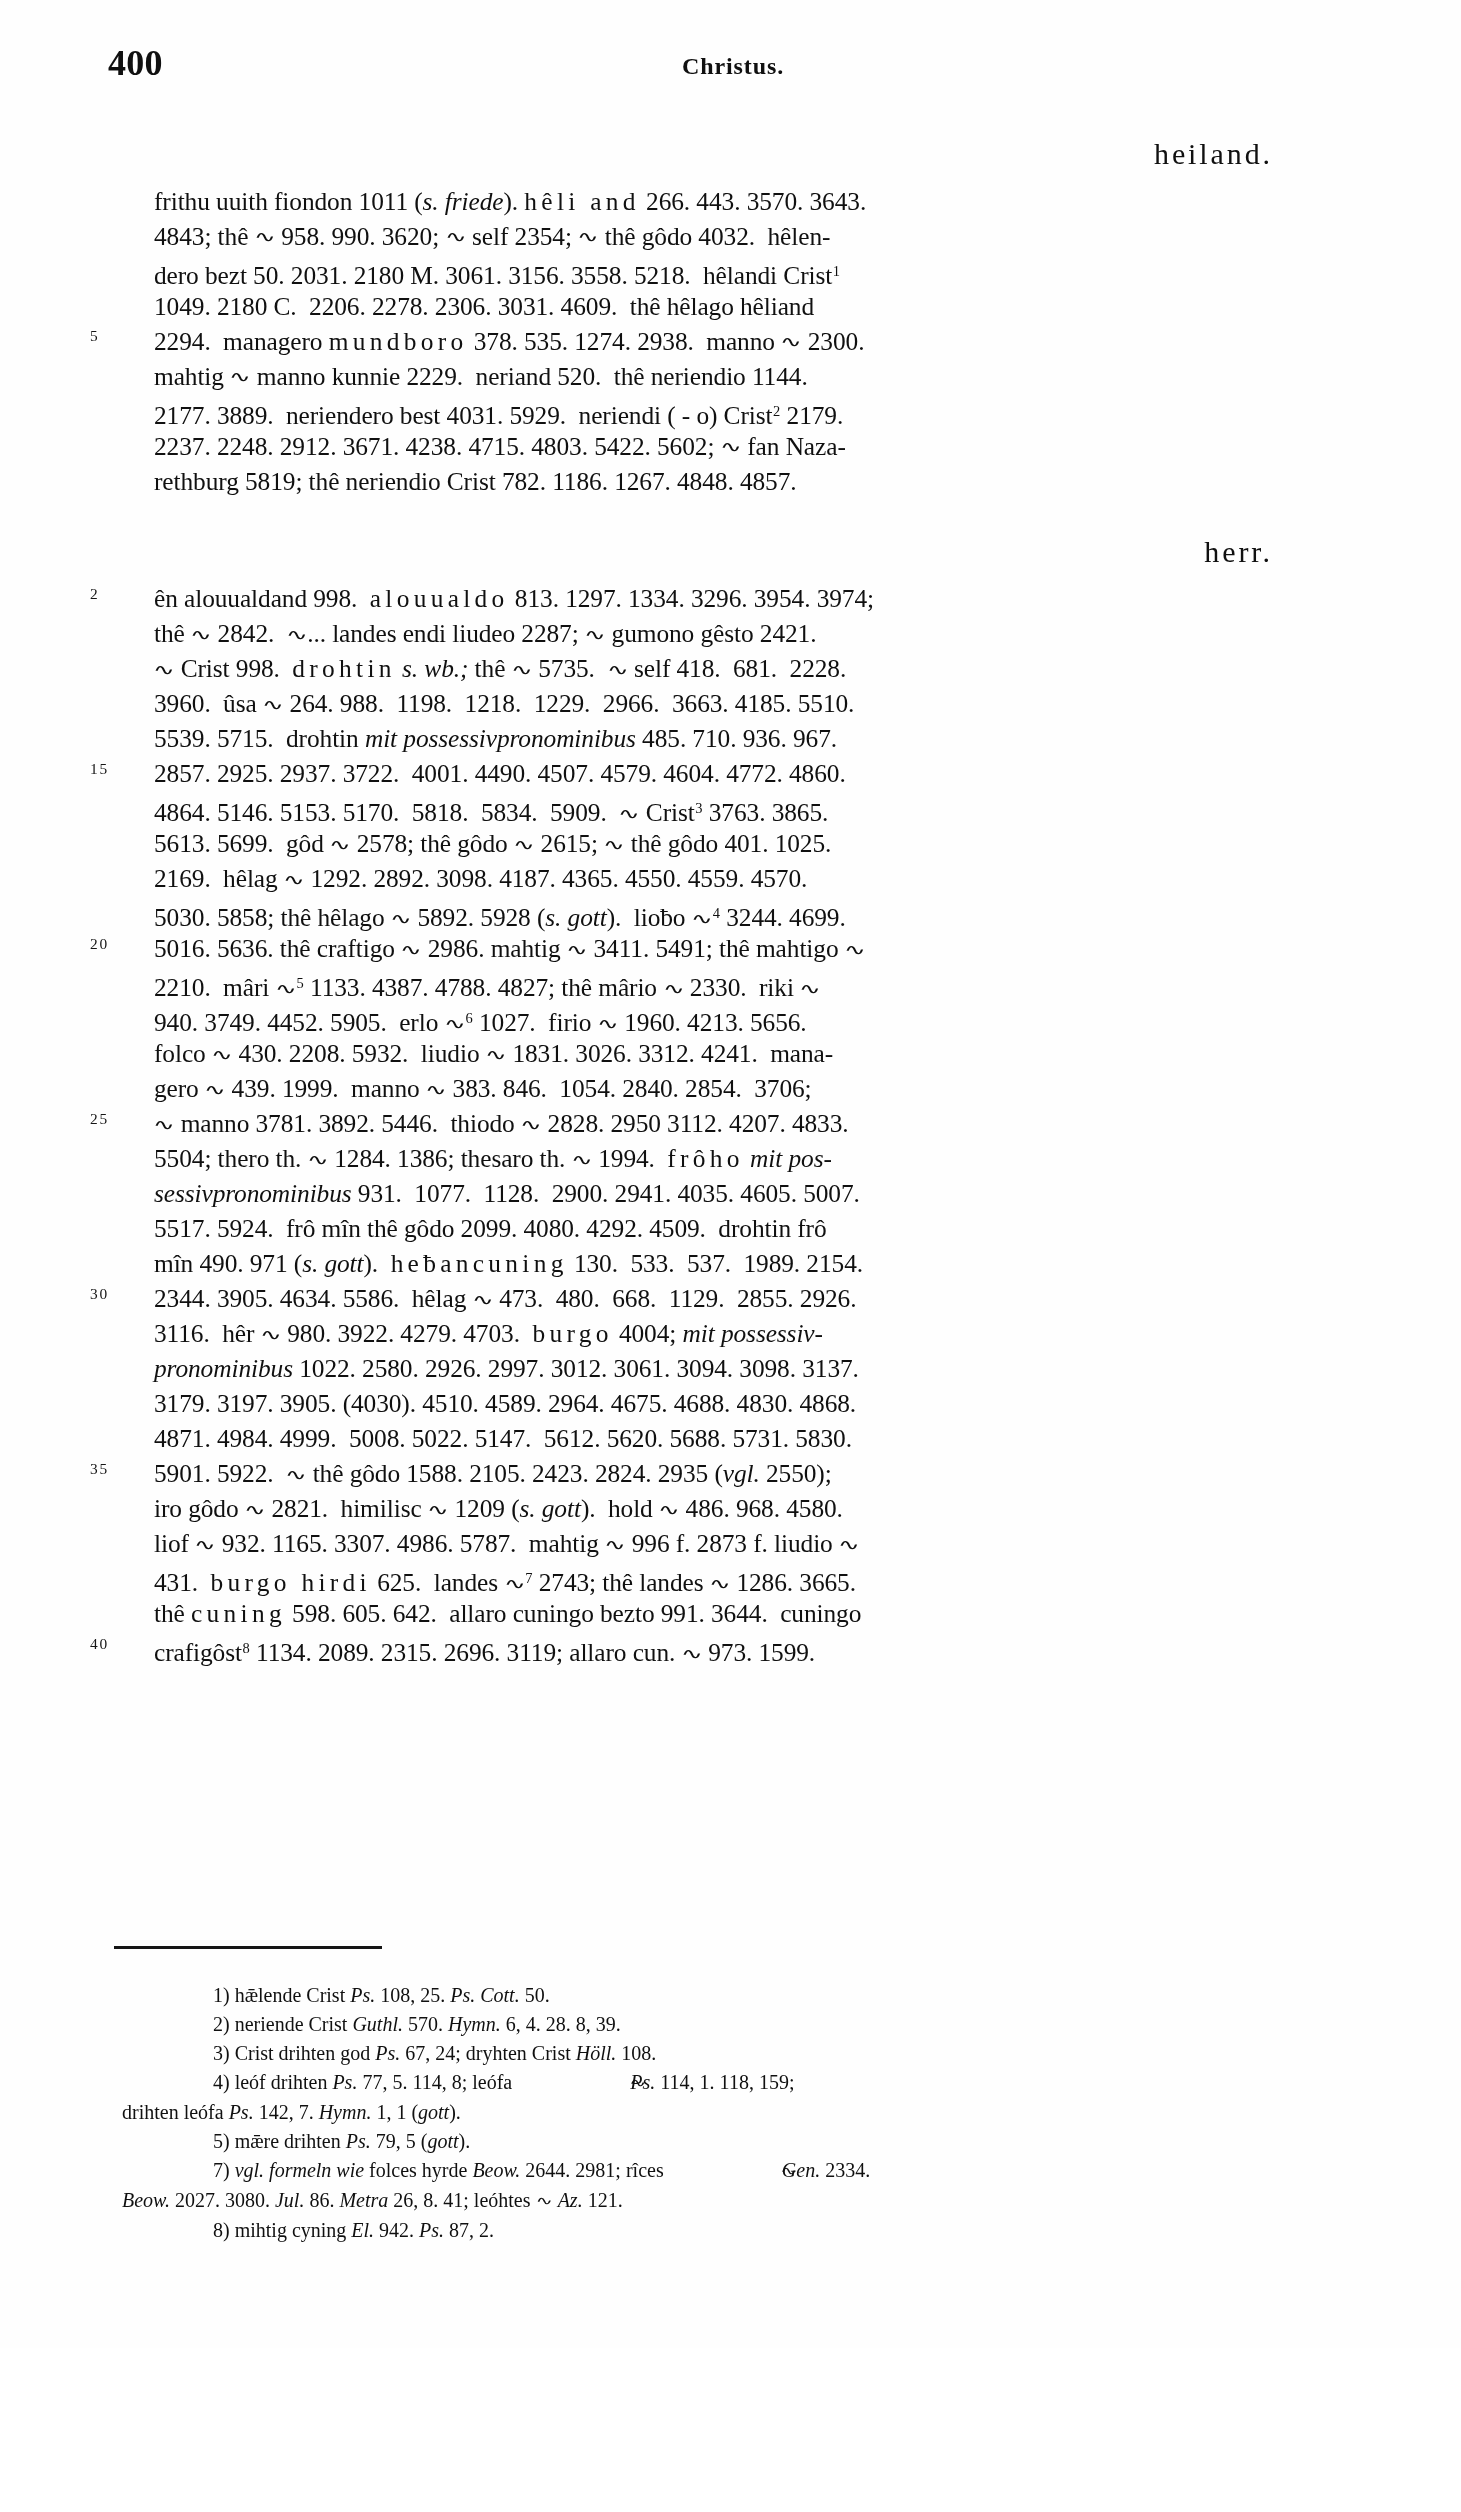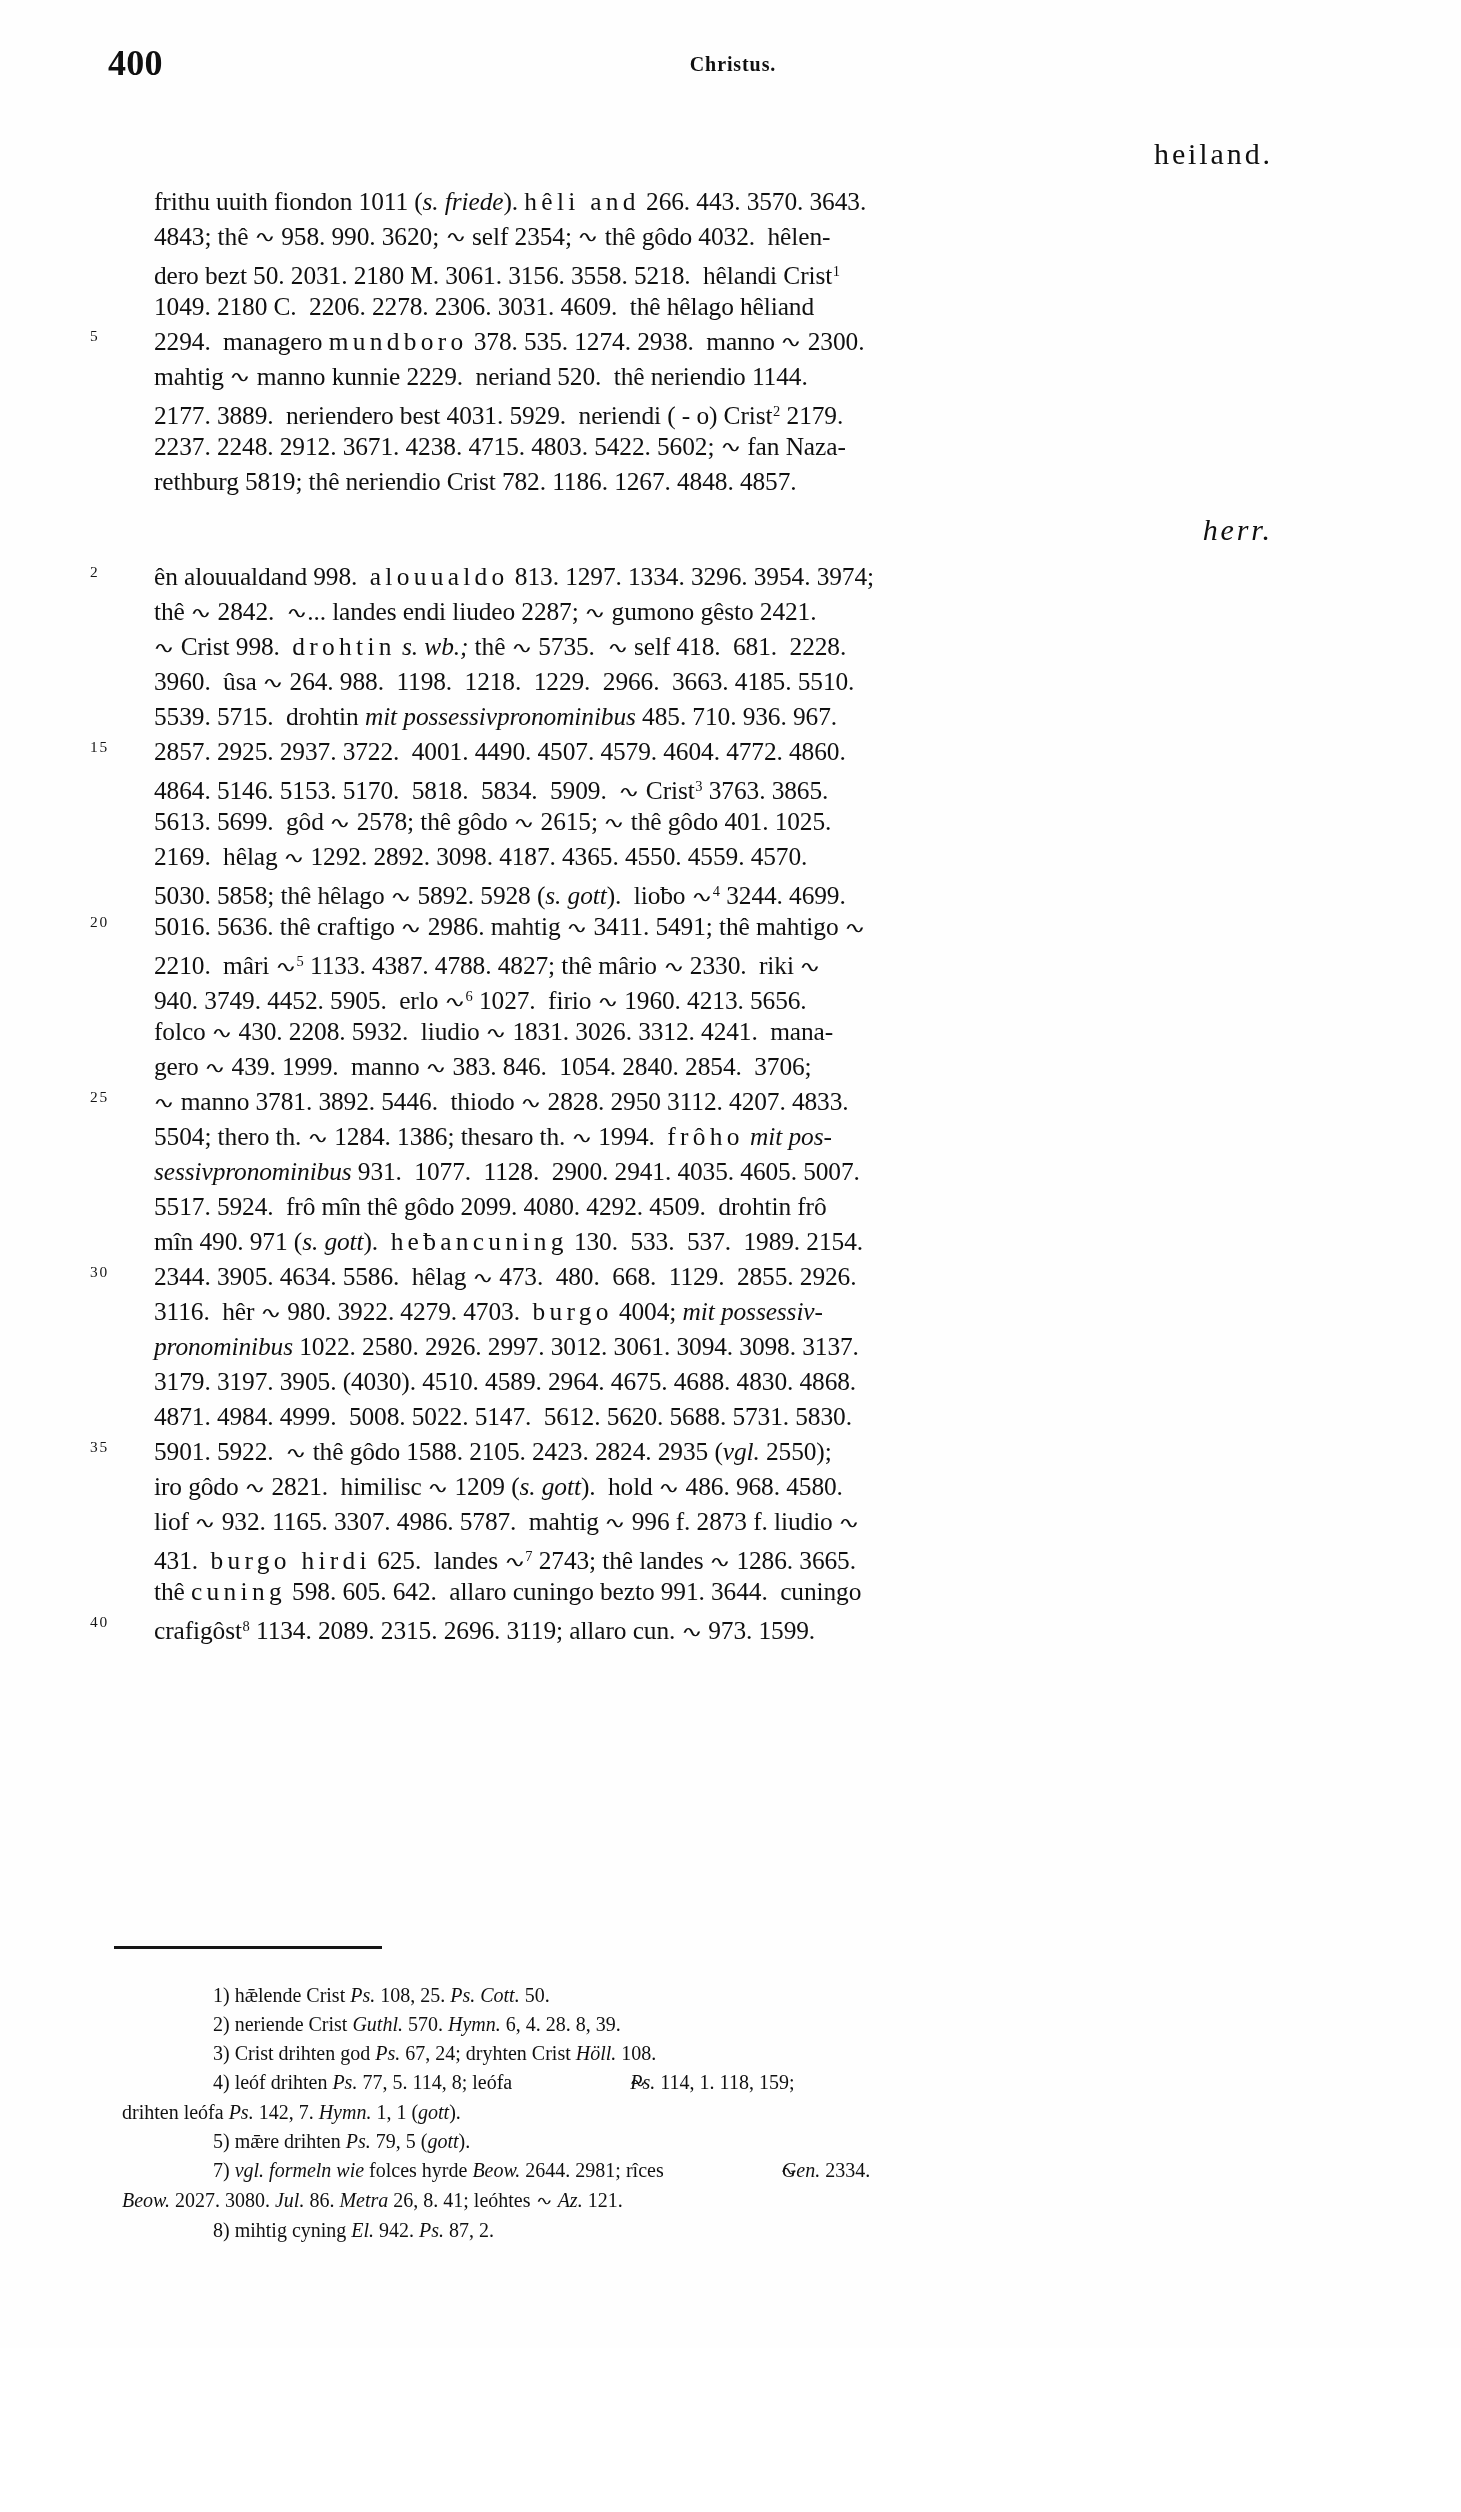--- a/index.html
+++ b/index.html
@@ -41,21 +41,21 @@
     font-weight: bold;
     letter-spacing: 0.3px;
     line-height: 1;
   }
   .head-word {
     position: absolute;
     left: 0;
     right: 0;
     top: 8px;
     text-align: center;
-    font-size: 20px;
+    font-size: 24px;
     font-weight: bold;
     letter-spacing: 0.9px;
   }
 
   
   .body-col {
     position: absolute;
     left: 154px;
     top: 137px;
     width: 1119px;
@@ -64,22 +64,21 @@
   .entry-head {
     text-align: right;
     font-size: 30px;
     font-weight: normal;
     letter-spacing: 2.9px;
     margin: 0 0 13.7px 0;
     line-height: 1.1;
     font-family: "Liberation Serif", "DejaVu Serif", serif;
   }
   .entry-head.second {
-    margin-top: 14px;
-    font-style: italic;
+    margin-top: 36px;
   }
 
   .block {
     position: relative;
   }
 
   .tline {
     position: relative;
     font-size: 25.4px;
     line-height: 35px;

